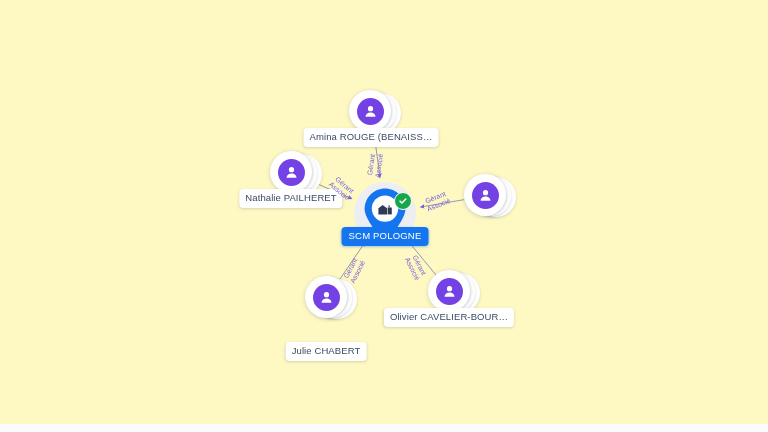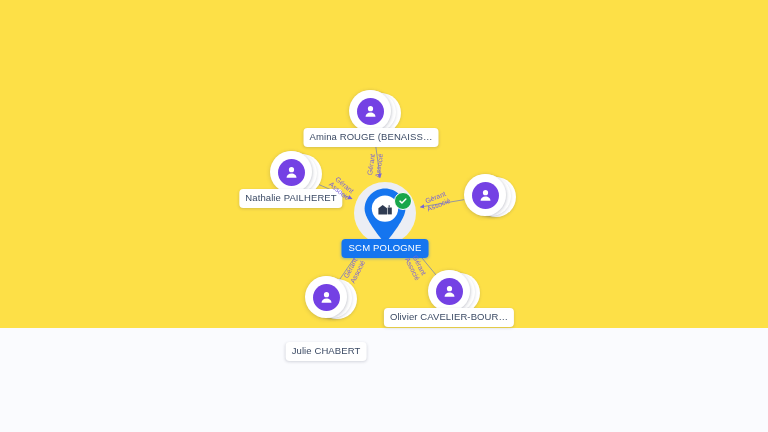--- a/index.html
+++ b/index.html
@@ -10,22 +10,22 @@
     width: 768px;
     height: 432px;
     background: #fafbfe;
     font-family: "Liberation Sans", sans-serif;
     overflow: hidden;
   }
 
   #graph-canvas {
     position: relative;
     width: 768px;
-    height: 328px;
-    background: #fde047;
+    height: 424px;
+    background: #fef9c3;
   }
 
   #edge-layer {
     position: absolute;
     left: 0;
     top: 0;
     width: 768px;
     height: 432px;
     pointer-events: none;
   }
@@ -275,21 +275,21 @@
         <path d="M2.4 6.2 L4.7 8.4 L9.4 3.6" stroke="#ffffff" stroke-width="1.8" fill="none" stroke-linecap="round" stroke-linejoin="round"></path>
       </svg>
     </div>
   </div>
 
   <div class="node-label" style="left: 371px; top: 128px;">Amina ROUGE (BENAISS…</div>
   <div class="node-label" style="left: 291px; top: 189px;">Nathalie PAILHERET</div>
   <div class="node-label" style="left: 326px; top: 314px; margin-top: 28px;">Julie CHABERT</div>
   <div class="node-label" style="left: 449px; top: 308px;">Olivier CAVELIER-BOUR…</div>
 
-  <div class="company-label" id="company-label" style="left: 385px; top: 239px;">SCM POLOGNE</div>
+  <div class="company-label" id="company-label" style="left: 385px; top: 227px;">SCM POLOGNE</div>
 
   <div class="edge-label" style="left: 375px; top: 165px; transform: translate(-50%, -50%) rotate(-82deg);">
     <span>Gérant</span>
     <span>Associé</span>
   </div>
   <div class="edge-label" style="left: 342px; top: 188px; transform: translate(-50%, -50%) rotate(40deg);">
     <span>Gérant</span>
     <span>Associé</span>
   </div>
   <div class="edge-label" style="left: 437px; top: 201px; transform: translate(-50%, -50%) rotate(-22deg);">

